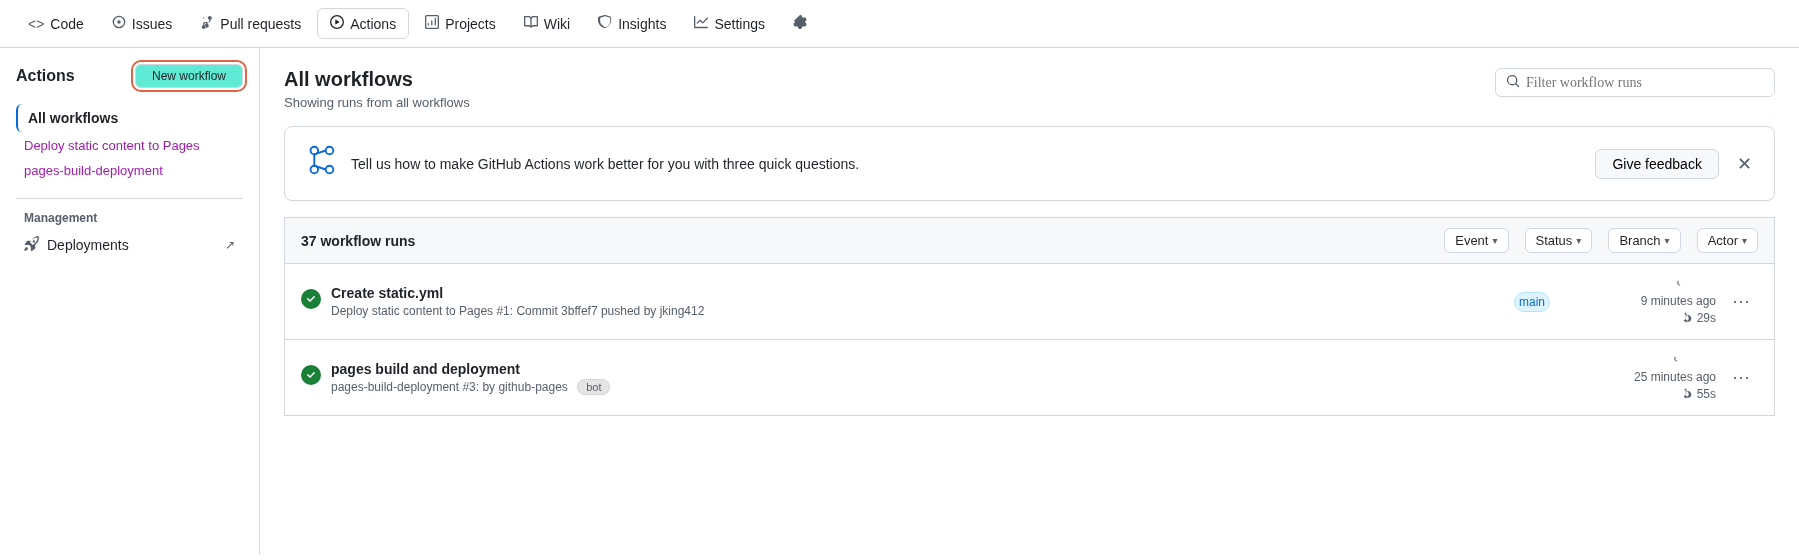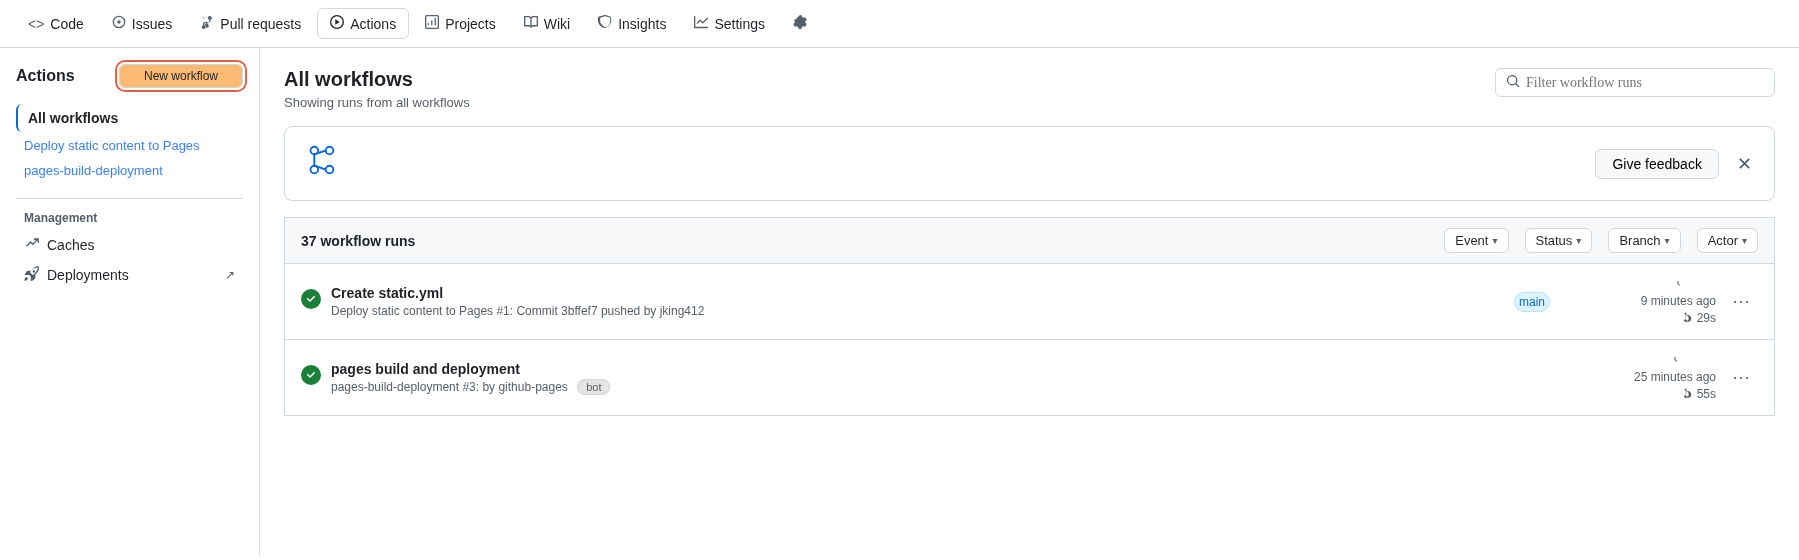--- a/index.html
+++ b/index.html
@@ -52,24 +52,24 @@
       align-items: center;
       justify-content: space-between;
       margin-bottom: 16px;
     }
     .sidebar-title {
       font-size: 16px;
       font-weight: 600;
       color: #1f2328;
     }
     .new-workflow-btn {
-      padding: 4px 24px;
-      border: 1px solid #d0d7de;
-      border-radius: 6px;
-      background: #fdba74;
+      padding: 4px 16px;
+      border: 1px solid #d0d7de;
+      border-radius: 6px;
+      background: #5eead4;
       font-size: 12px;
       cursor: pointer;
       color: #1f2328;
       outline: 2px solid #e16444;
       outline-offset: 2px;
     }
 
     .sidebar-nav-item {
       display: flex;
       align-items: center;
@@ -83,21 +83,21 @@
     .sidebar-nav-item.active {
       font-weight: 600;
       border-left: 2px solid #0969da;
       padding-left: 10px;
       background: transparent;
     }
     .sidebar-workflows { margin-bottom: 16px; }
     .sidebar-workflow-link {
       padding: 4px 8px;
       font-size: 13px;
-      color: #3b82f6;
+      color: #a21caf;
       cursor: pointer;
       border-radius: 6px;
       display: block;
       margin-bottom: 2px;
     }
 
     .sidebar-divider {
       border: none;
       border-top: 1px solid #d0d7de;
       margin: 12px 0;
@@ -403,30 +403,20 @@
         <span>All workflows</span>
       </div>
       <div class="sidebar-workflow-link">Deploy static content to Pages</div>
       <div class="sidebar-workflow-link">pages-build-deployment</div>
     </div>
 
     <hr class="sidebar-divider">
 
     <div class="sidebar-section-label">Management</div>
 
-    <div class="sidebar-mgmt-item">
-      <div class="sidebar-mgmt-left">
-        <span class="mgmt-icon">
-          <svg width="15" height="15" viewBox="0 0 16 16" fill="#57606a">
-              <path d="M10.68 3.1a.75.75 0 0 1 .75-.75h3.75a.75.75 0 0 1 .75.75v3.75a.75.75 0 0 1-1.5 0V4.56L10.03 9.44a.75.75 0 0 1-1.06 0L7 7.47 3.53 10.94a.75.75 0 0 1-1.06-1.06l4-4a.75.75 0 0 1 1.06 0l1.97 1.97 3.39-3.39h-2.21a.75.75 0 0 1-.75-.75l.75.35Z"></path>
-            </svg>
-        </span>
-        <span>Caches</span>
-      </div>
-    </div>
 
     <div class="sidebar-mgmt-item">
       <div class="sidebar-mgmt-left">
         <span class="mgmt-icon">
           <svg width="15" height="15" viewBox="0 0 16 16" fill="#57606a">
               <path d="M14.064 0h.186C15.216 0 16 .784 16 1.75v.186a8.752 8.752 0 0 1-2.564 6.186l-.458.459c-.314.314-.641.616-.979.904v3.207c0 .608-.315 1.172-.833 1.49l-2.774 1.707a.75.75 0 0 1-1.11-.642V12.32a1.25 1.25 0 0 0-.362-.885L6.061 9.99a1.25 1.25 0 0 0-.885-.364H1.649a.75.75 0 0 1-.642-1.109l1.706-2.774A1.75 1.75 0 0 1 4.204 5h3.207c.288-.338.59-.665.904-.979l.459-.458A8.752 8.752 0 0 1 14.064 0ZM8.938 3.623h-.002l-.458.458c-.76.76-1.437 1.598-2.02 2.5l2.939 2.94c.902-.583 1.74-1.26 2.499-2.02l.458-.459a7.25 7.25 0 0 0 2.127-5.123V1.75a.25.25 0 0 0-.25-.25h-.186a7.25 7.25 0 0 0-5.107 2.123ZM3.56 14.56c-.732.732-2.334 1.045-3.005 1.148a.234.234 0 0 1-.201-.064.234.234 0 0 1-.064-.201c.103-.671.416-2.273 1.15-3.003a1.502 1.502 0 1 1 2.12 2.12Zm6.94-9.935a1.25 1.25 0 1 1 0 2.5 1.25 1.25 0 0 1 0-2.5Z"></path>
             </svg>
         </span>
         <span>Deployments</span>
       </div>
@@ -459,20 +449,21 @@
           <svg width="38" height="38" viewBox="0 0 40 40" fill="none" xmlns="http://www.w3.org/2000/svg">
             <circle cx="14" cy="10" r="4" stroke="#0969da" stroke-width="2" fill="none"></circle>
             <circle cx="14" cy="30" r="4" stroke="#0969da" stroke-width="2" fill="none"></circle>
             <circle cx="30" cy="10" r="4" stroke="#0969da" stroke-width="2" fill="none"></circle>
             <circle cx="30" cy="30" r="4" stroke="#0969da" stroke-width="2" fill="none"></circle>
             <line x1="14" y1="14" x2="14" y2="26" stroke="#0969da" stroke-width="2"></line>
             <line x1="14" y1="14" x2="26" y2="10" stroke="#0969da" stroke-width="2"></line>
             <line x1="14" y1="26" x2="26" y2="30" stroke="#0969da" stroke-width="2"></line>
           </svg>
         </span>
+        <span class="feedback-text">Tell us how to make GitHub Actions work better for you with three quick questions.</span>
       </div>
       <div class="feedback-right">
         <button class="feedback-btn">Give feedback</button>
         <button class="close-btn">✕</button>
       </div>
     </div>
 
     <div class="runs-section">
       <div class="runs-header">
         <span class="runs-count">37 workflow runs</span>

